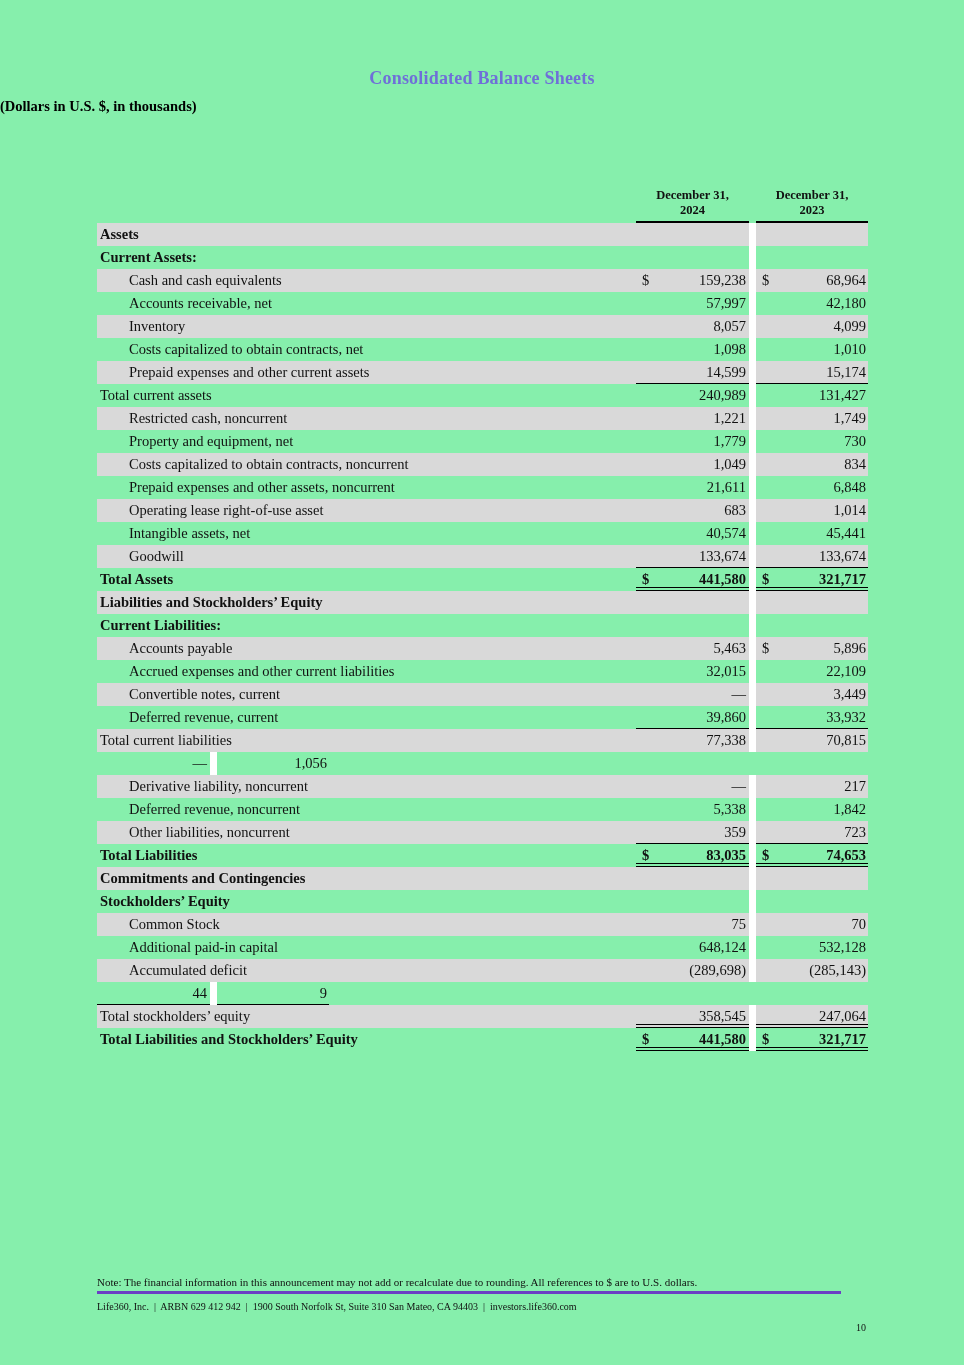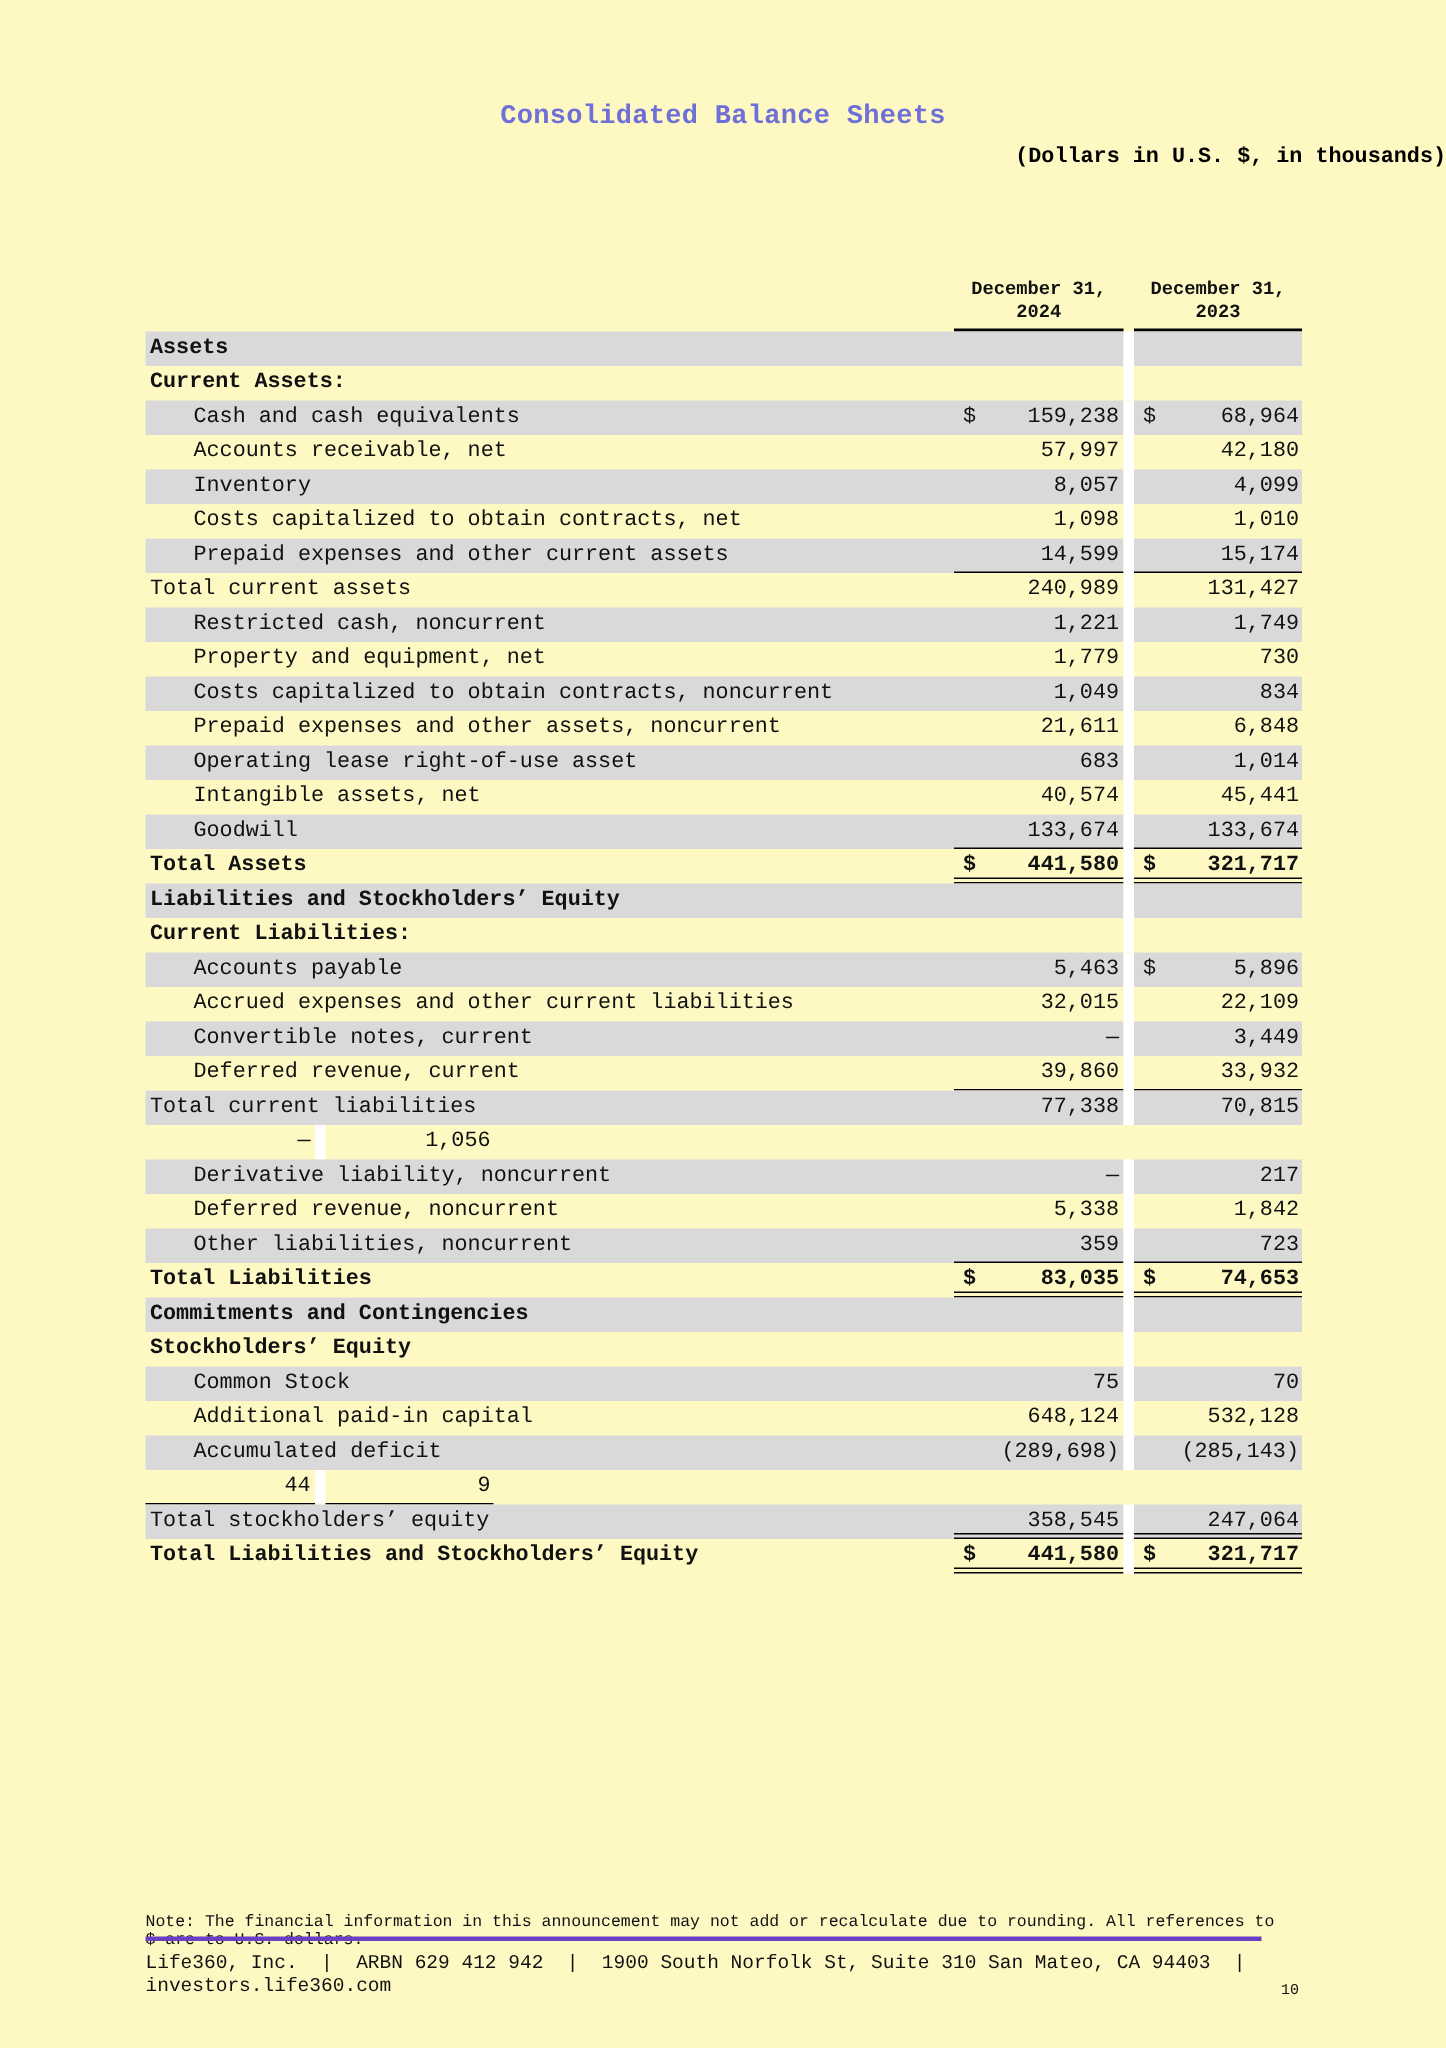--- a/index.html
+++ b/index.html
@@ -1,35 +1,35 @@
 <!DOCTYPE html>
 <html><head>
 <meta charset="utf-8">
 <style>
   * { margin: 0; padding: 0; box-sizing: border-box; }
   html, body { background: #ffffff; }
   .page {
     position: relative;
     width: 964px;
     height: 1365px;
-    background: #fef9c3;
-    font-family: Liberation Mono, monospace;
+    background: #86efac;
+    font-family: Liberation Serif, serif;
     color: #111111;
     overflow: hidden;
   }
   .title {
     padding-top: 68px;
     text-align: center;
     font-size: 18px;
     font-weight: bold;
     letter-spacing: 0.2px;
   }
   .subtitle {
     margin-top: 9px;
-    text-align: right;
+    text-align: left;
     font-size: 14.5px;
     font-weight: bold;
     color: #000000;
   }
   .table-wrap {
     margin: 32px 0 0 97px;
     width: 771px;
   }
   .thead { display: flex; align-items: flex-end; }
   .thead .spacer { flex: 1; }
@@ -77,21 +77,21 @@
     left: 97px;
     top: 1291px;
     width: 744px;
     height: 3px;
   }
   .footer-info {
     position: absolute;
     left: 97px;
     top: 1301px;
     width: 780px;
-    font-size: 13px;
+    font-size: 10px;
     white-space: pre-wrap;
   }
   .page-number {
     position: absolute;
     right: 98px;
     top: 1322px;
     font-size: 10px;
     text-align: right;
   }
 </style>

